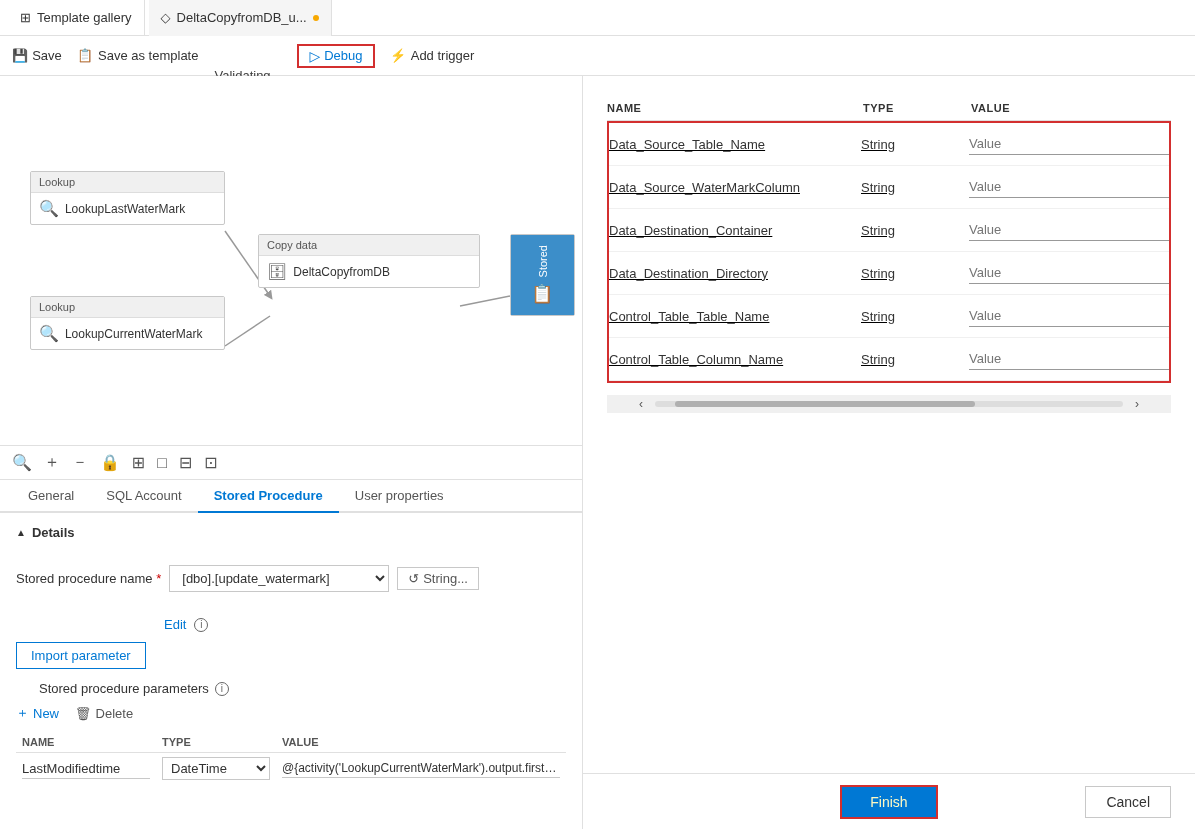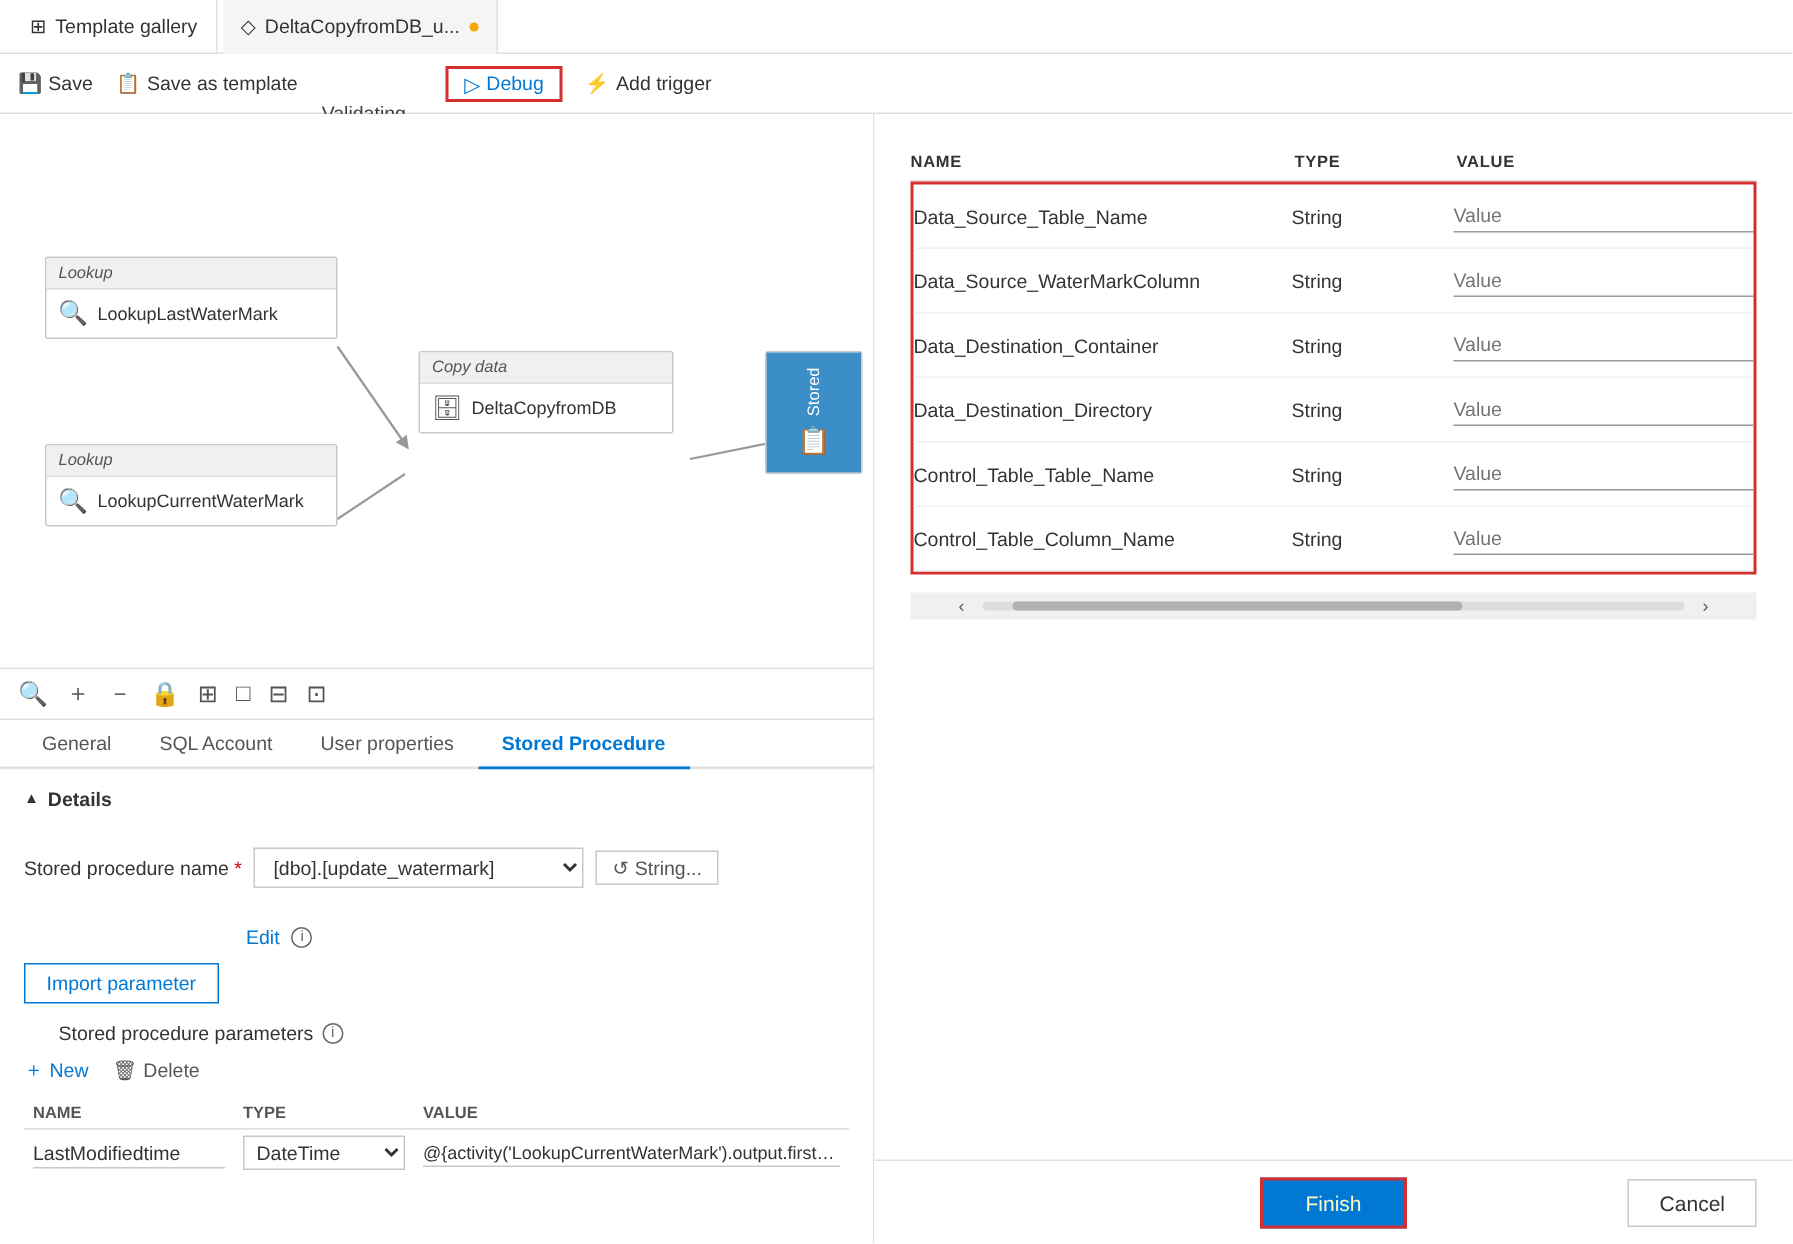--- a/index.html
+++ b/index.html
@@ -93,39 +93,38 @@
       background: #fff;
       border: 1px solid #c8c8c8;
       border-radius: 2px;
     }
     .node-header {
       background: #f0f0f0;
       padding: 4px 8px;
       font-size: 11px;
       color: #555;
       border-bottom: 1px solid #ddd;
-      font-style: italic;
     }
     .node-body {
       display: flex;
       align-items: center;
       padding: 6px 8px;
       gap: 6px;
       font-size: 12px;
       color: #333;
     }
     .node-icon {
       font-size: 16px;
       color: #555;
     }
 
     
     .lookup-node1 { left: 30px; top: 95px; width: 195px; }
     .lookup-node2 { left: 30px; top: 220px; width: 195px; }
-    .copy-node { left: 279px; top: 158px; width: 170px; }
+    .copy-node { left: 258px; top: 158px; width: 222px; }
     .stored-node { left: 510px; top: 158px; width: 65px; background: #3c8ec9; }
     .stored-node .node-body { flex-direction: column; padding: 4px; align-items: center; }
 
     
     .canvas-svg {
       position: absolute;
       top: 0; left: 0;
       width: 100%; height: 100%;
       pointer-events: none;
     }
@@ -573,25 +572,25 @@
         <span class="canvas-tool-icon">⊡</span>
       </div>
 
       <div class="tabs-bar">
         <div class="tab-item">
           <span>General</span>
         </div>
         <div class="tab-item">
           <span>SQL Account</span>
         </div>
+        <div class="tab-item active">
+          <span>Stored Procedure</span>
+        </div>
         <div class="tab-item">
           <span>User properties</span>
-        </div>
-        <div class="tab-item active">
-          <span>Stored Procedure</span>
         </div>
       </div>
 
       <div class="tab-content">
         <div class="section-header">
           <span class="section-arrow">▲</span>
           <span>Details</span>
         </div>
 
         <div class="form-row">
@@ -660,21 +659,21 @@
   </div>
 
   <div class="right-panel" style="position:relative; padding-bottom: 60px;">
 
     <div class="params-grid-header">
       <span class="col-label">NAME</span>
       <span class="col-label">TYPE</span>
       <span class="col-label">VALUE</span>
     </div>
 
-    <div style="border: 2px solid #d32f2f; margin-top: 0;">
+    <div style="border: 2px solid #d32f2f; margin-top: 0; text-decoration: underline;">
       <div id="params-rows-container">
           <div class="params-grid-row">
       <span class="param-name">Data_Source_Table_Name</span>
       <span class="param-type">String</span>
       <div class="value-input-wrapper">
         <input type="text" class="value-field" placeholder="Value" style="">
       </div>
     </div>
           <div class="params-grid-row">
       <span class="param-name">Data_Source_WaterMarkColumn</span>

